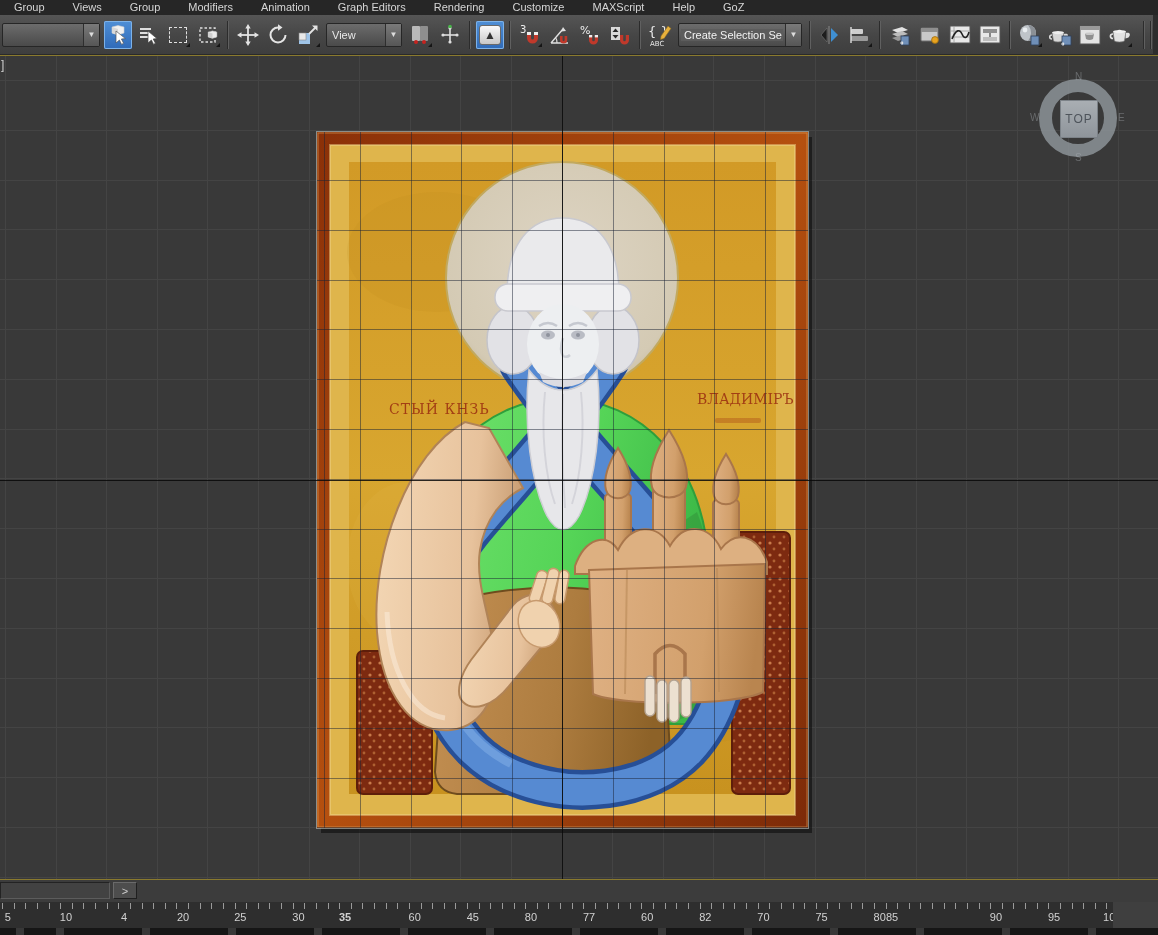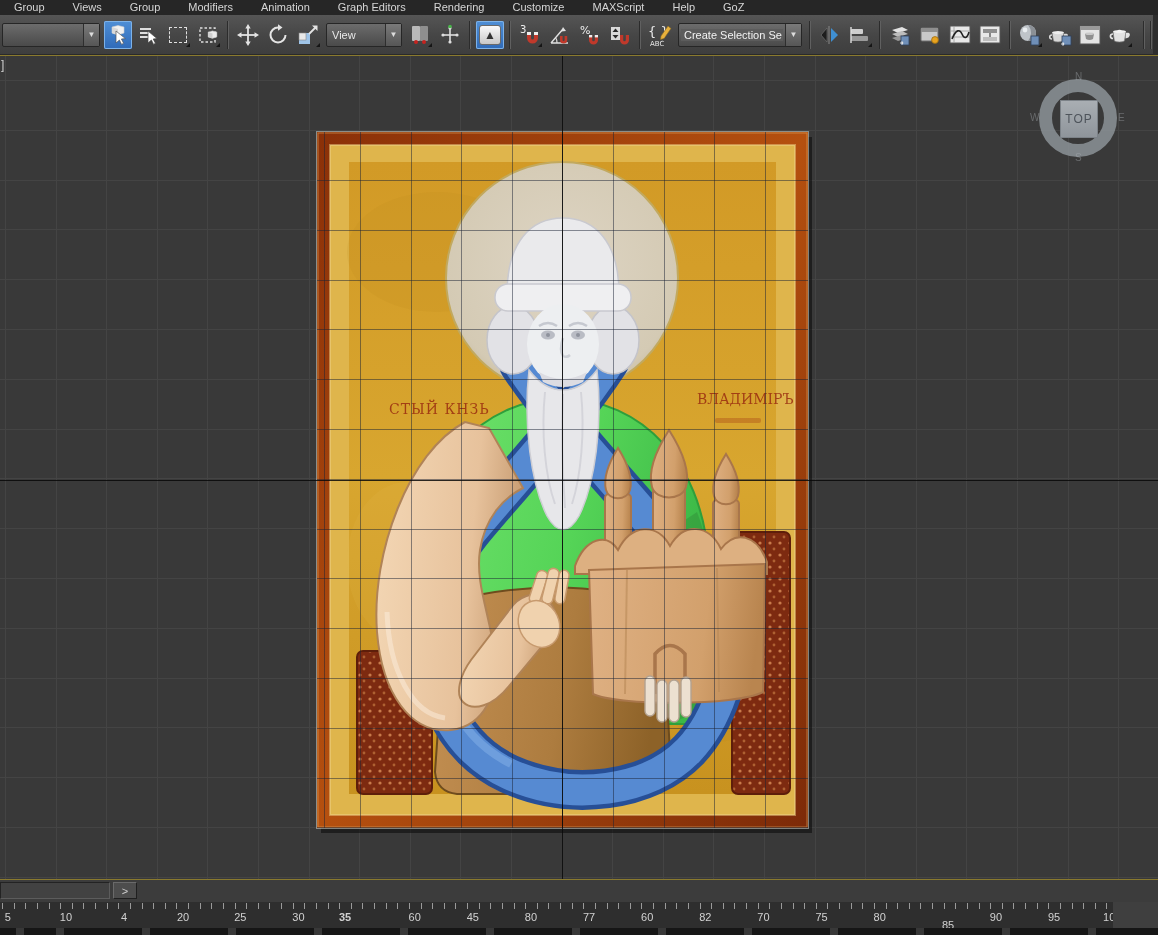--- a/index.html
+++ b/index.html
@@ -628,20 +628,20 @@
       <span class="frame-label" style="left: 345px; font-weight: bold;">35</span>
       <span class="frame-label" style="left: 414.7px;">60</span>
       <span class="frame-label" style="left: 472.8px;">45</span>
       <span class="frame-label" style="left: 530.9px;">80</span>
       <span class="frame-label" style="left: 589.1px;">77</span>
       <span class="frame-label" style="left: 647.2px;">60</span>
       <span class="frame-label" style="left: 705.3px;">82</span>
       <span class="frame-label" style="left: 763.4px;">70</span>
       <span class="frame-label" style="left: 821.6px;">75</span>
       <span class="frame-label" style="left: 879.7px;">80</span>
-      <span class="frame-label" style="left: 948px; margin-top: 8px;">85</span>
+      <span class="frame-label" style="left: 892px;">85</span>
       <span class="frame-label" style="left: 995.9px;">90</span>
       <span class="frame-label" style="left: 1054.1px;">95</span>
       <span class="frame-label" style="left: 1112.2px;">100</span>
     </div>
   <div id="ruler-end"></div>
   <div id="bottom-strip"></div>
 </div>
 
 </body></html>

